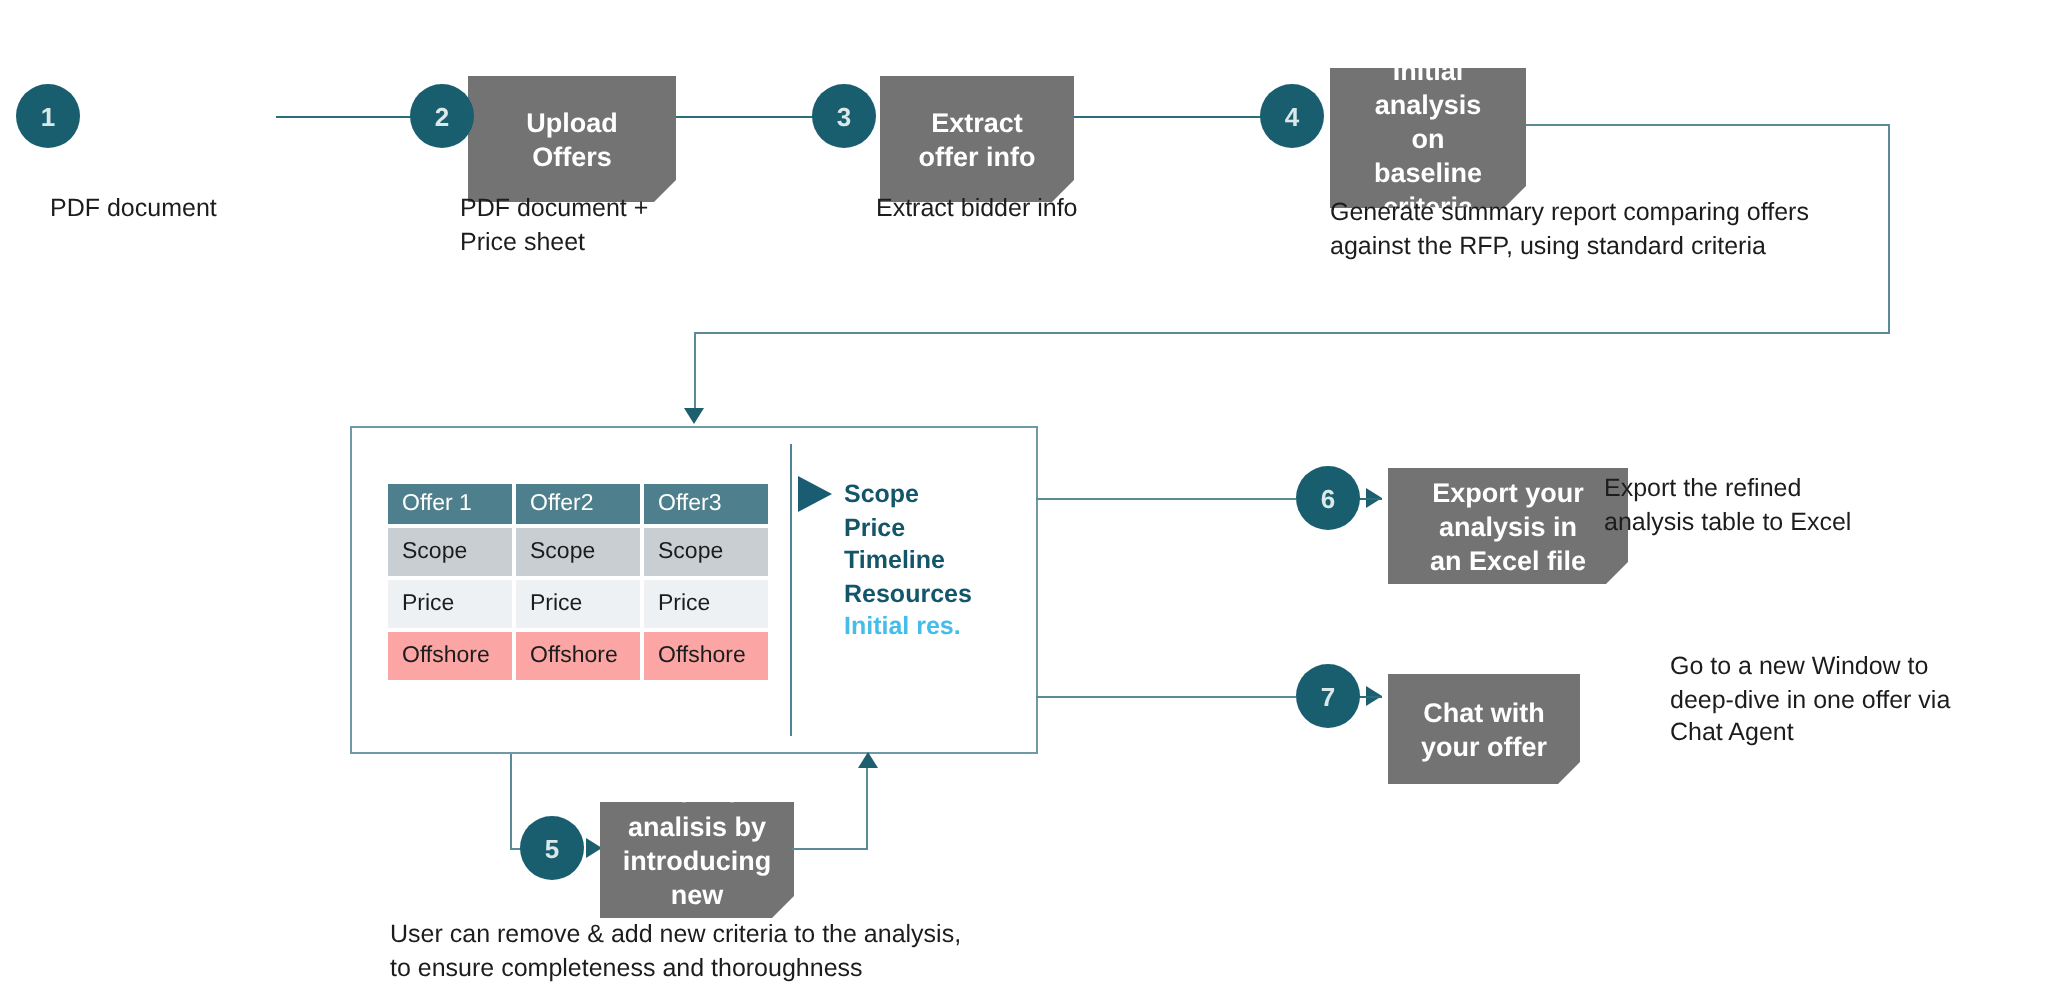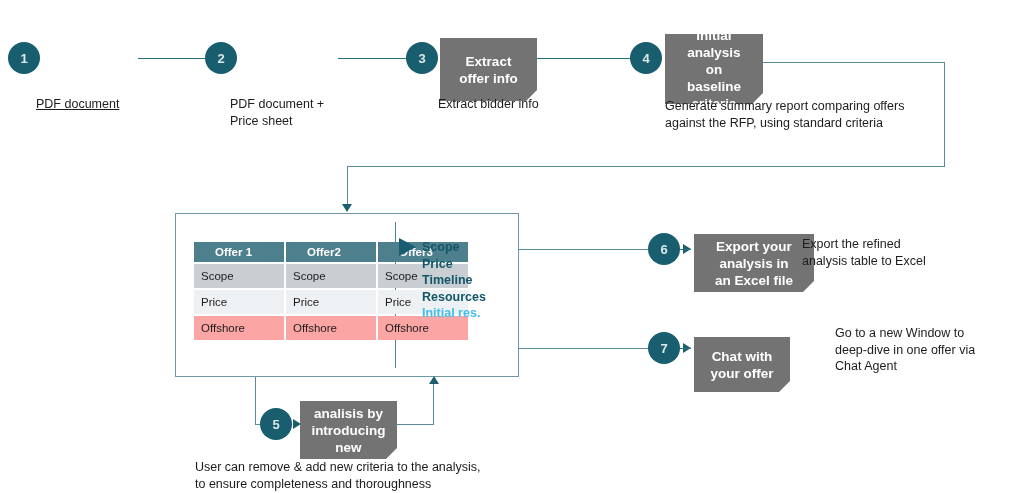--- a/index.html
+++ b/index.html
@@ -128,24 +128,24 @@
     position: absolute;
     left: 192px;
     top: 240px;
     border-collapse: separate;
     border-spacing: 2px;
     font-size: 11.5px;
   }
   #offers-table th {
     background: #4d7f8c;
     color: #ffffff;
-    font-weight: bold;
+    font-weight: normal;
     font-size: 11.5px;
     text-align: left;
-    padding: 4px 21px;
+    padding: 4px 7px;
     width: 48px;
   }
   #offers-table td {
     padding: 6px 7px;
     color: #1c1c1c;
     font-size: 11.5px;
     width: 48px;
   }
   .row-a td { background: #c9ced2; }
   .row-b td { background: #eef1f3; }
@@ -181,23 +181,24 @@
   <div class="conn-h" style="left:338px; top:58px; width:73px;"></div>
   <div class="conn-h" style="left:537px; top:58px; width:94px;"></div>
 
   <div class="conn-thin-h" style="left:763px; top:62px; width:182px;"></div>
   <div class="conn-thin-v" style="left:944px; top:62px; height:105px;"></div>
   <div class="conn-thin-h" style="left:347px; top:166px; width:598px;"></div>
   <div class="conn-thin-v" style="left:347px; top:166px; height:40px;"></div>
   <div class="arrow-down" style="left:342px; top:204px;"></div>
 
   <div class="step-circle" style="left:8px; top:42px;">1</div>
-  <div class="caption" style="left:36px; top:96px; width:170px;text-decoration:underline;">PDF document</div>
+  <div class="caption" style="left:25px; top:96px; width:170px;">PDF document</div>
 
   <div class="step-circle" style="left:205px; top:42px;">2</div>
+  <div class="step-box" style="left:234px; top:26px; width:104px; height:63px;">Upload Offers</div>
   <div class="caption" style="left:230px; top:96px; width:190px;">PDF document +
 Price sheet</div>
 
   <div class="step-circle" style="left:406px; top:42px;">3</div>
   <div class="step-box" style="left:440px; top:26px; width:97px; height:63px;">Extract offer
 info</div>
   <div class="caption" style="left:438px; top:96px; width:200px;">Extract bidder info</div>
 
   <div class="step-circle" style="left:630px; top:42px;">4</div>
   <div class="step-box" style="left:665px; top:22px; width:98px; height:70px;">Initial analysis

